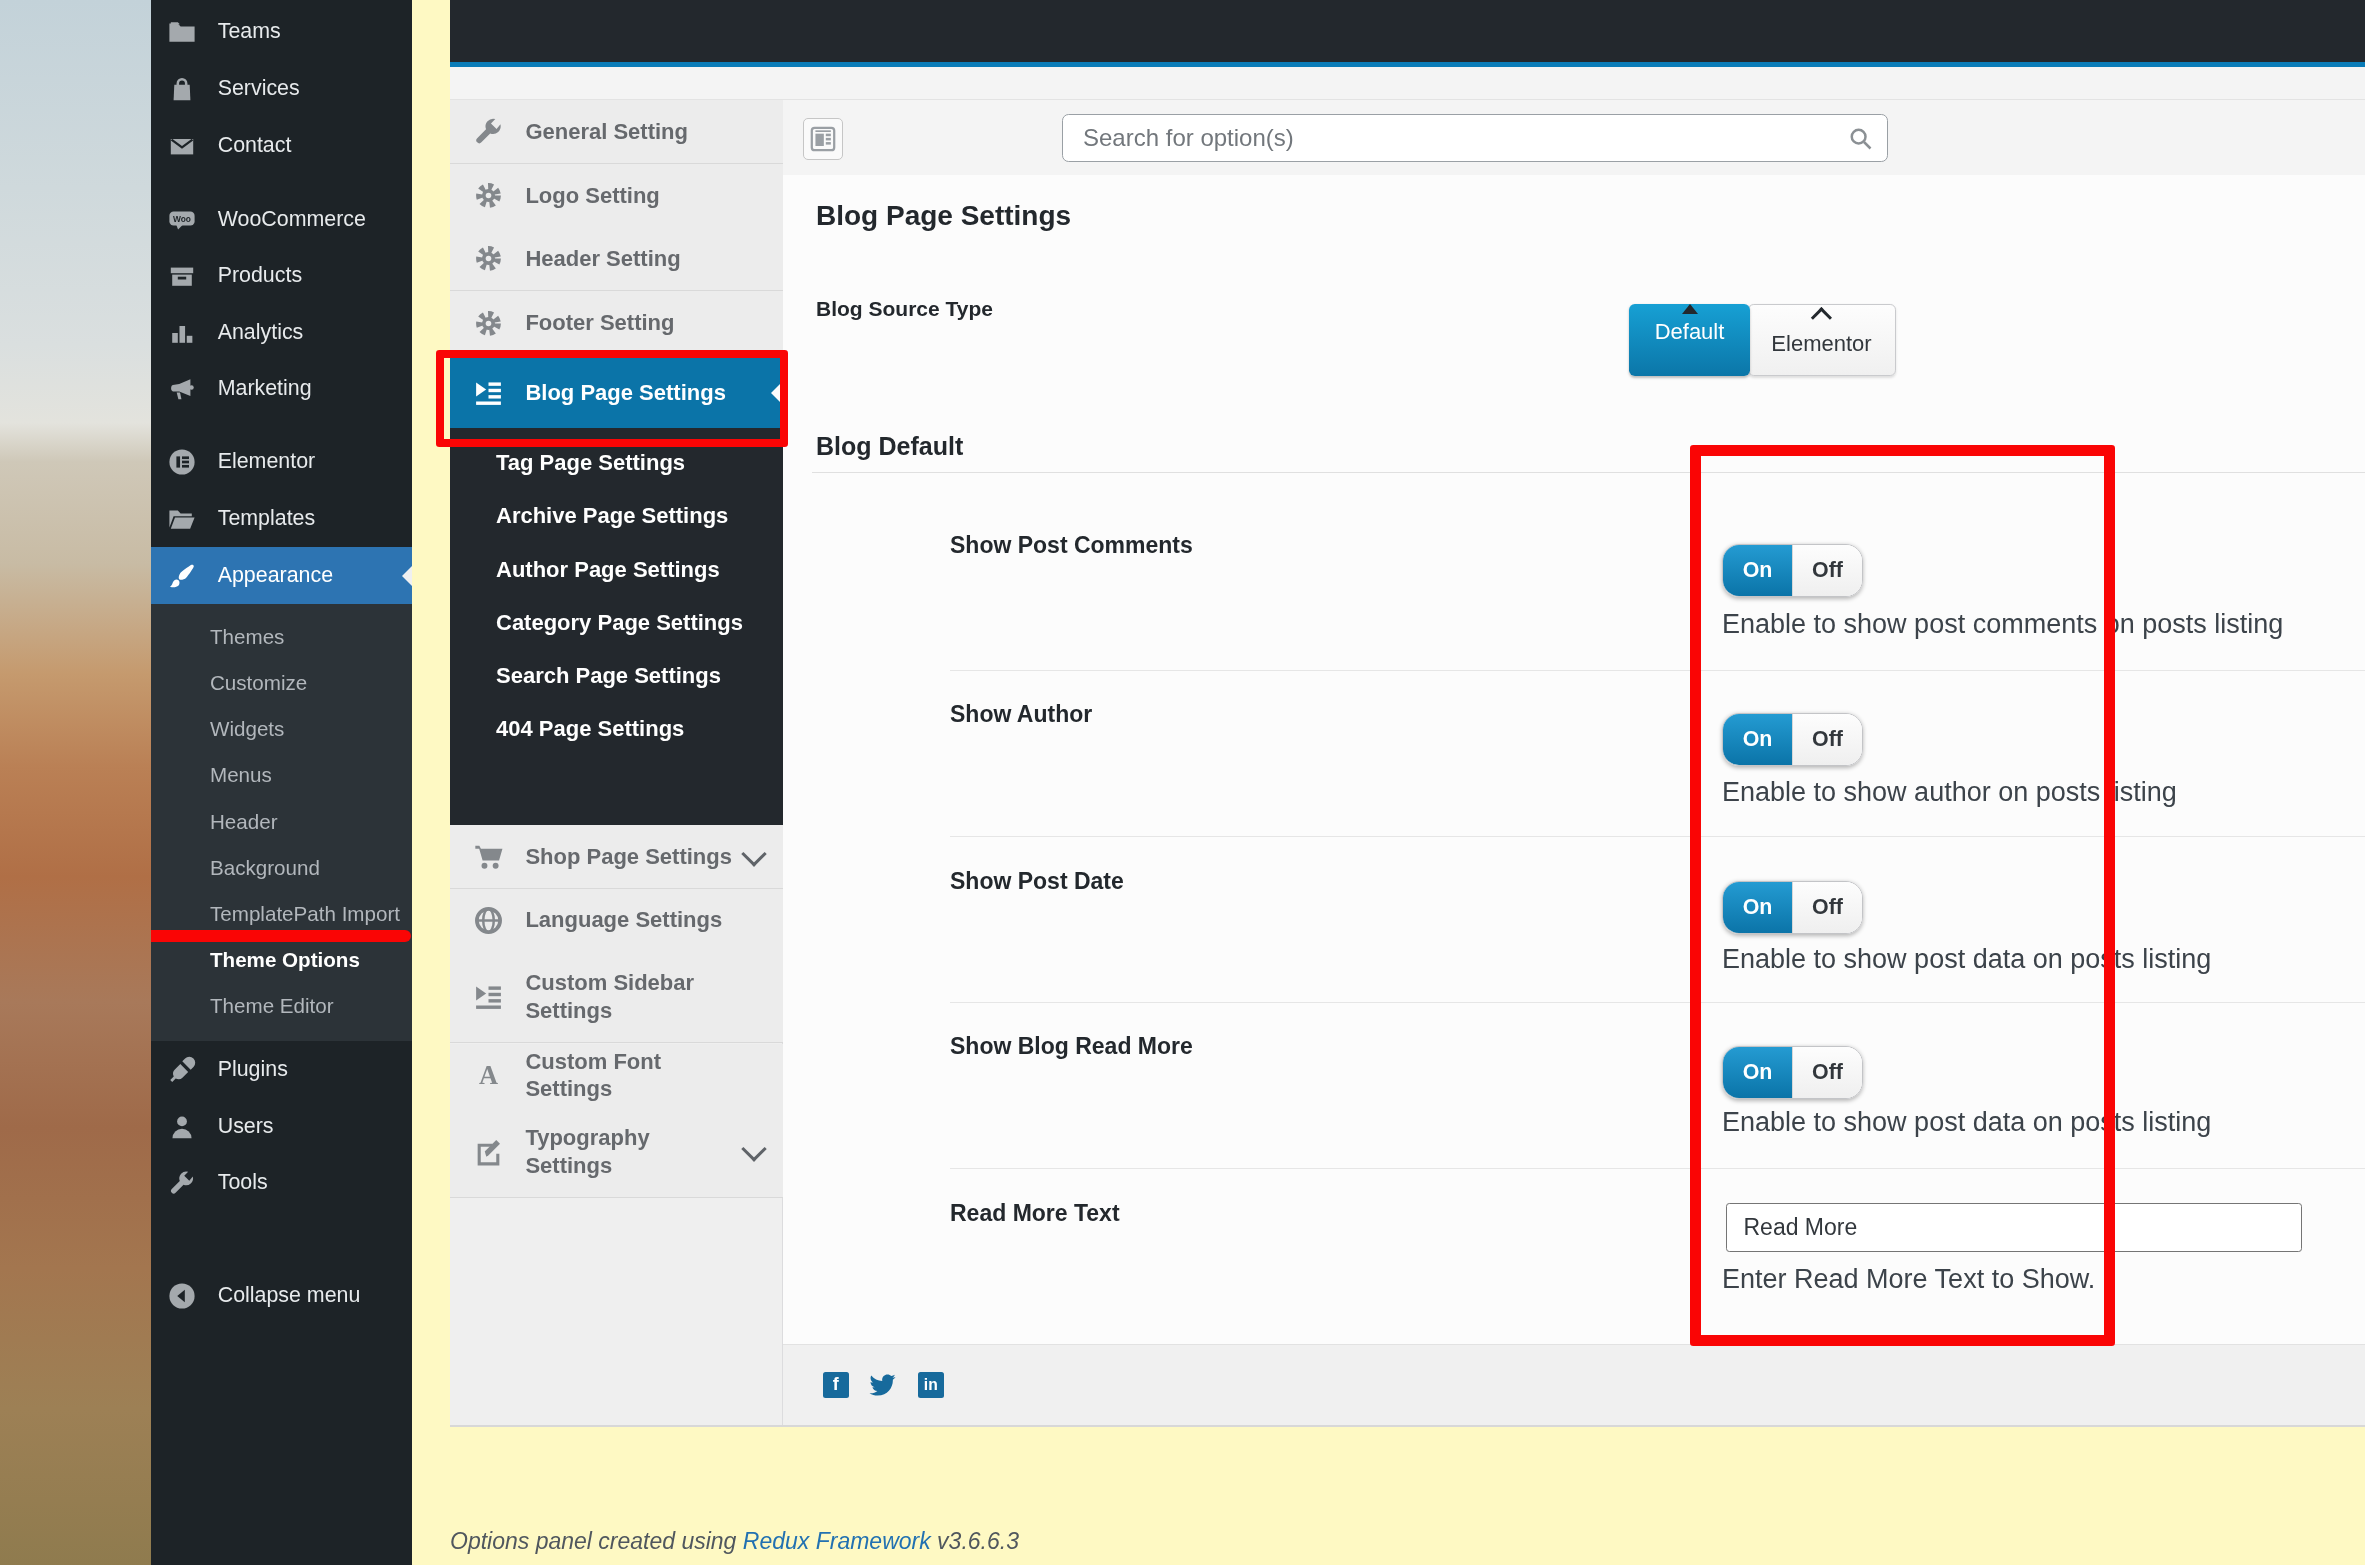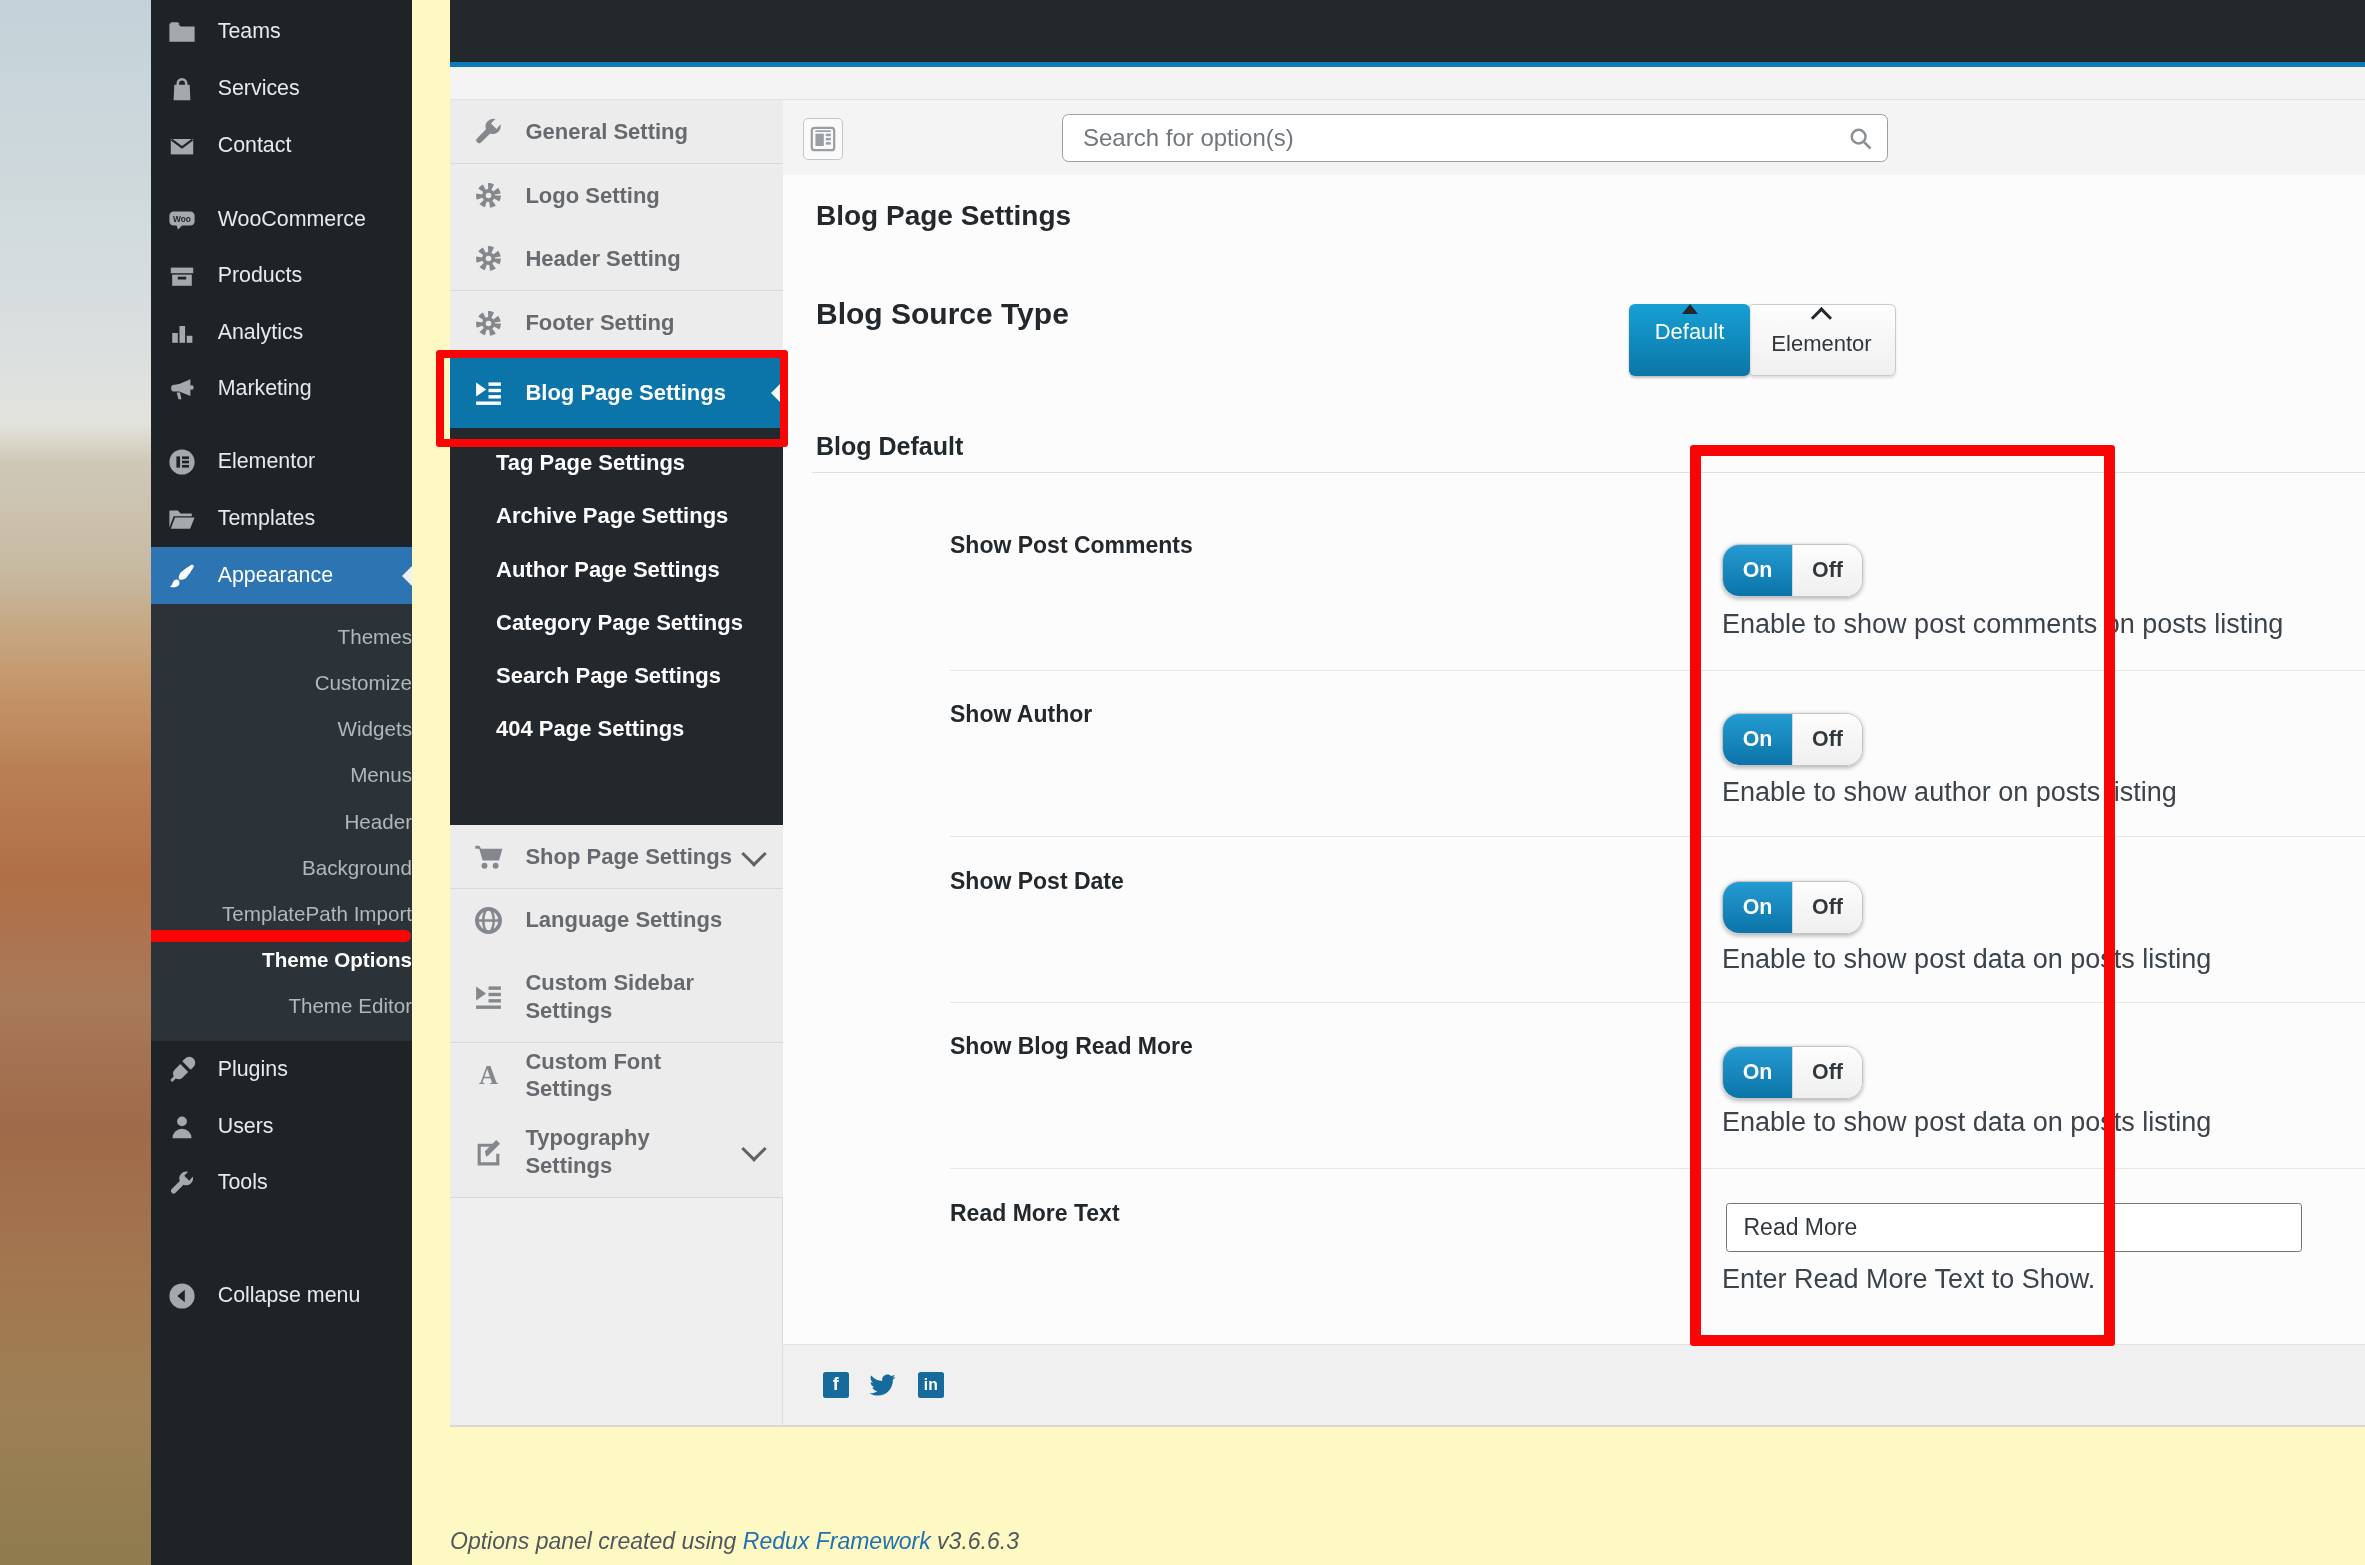--- a/index.html
+++ b/index.html
@@ -18,21 +18,21 @@
   .sb-item{position:absolute;left:0;width:261px;height:57px;display:flex;align-items:center;
            color:#e7eaec;font-size:21.4px;cursor:pointer;}
   .sb-item .ico{width:28px;height:28px;margin:0 21.4px 0 17.3px;color:#a4a9ad;flex:0 0 auto;}
   .sb-item.active{background:#2d74b2;color:#fff;}
   .sb-item.active .ico{color:#fff;}
   .sb-arrow{position:absolute;right:0;top:50%;transform:translateY(-50%);width:0;height:0;
             border-top:10.7px solid transparent;border-bottom:10.7px solid transparent;
             border-right:10.7px solid #eff0f1;}
   #sb-sub{position:absolute;left:0;top:604px;width:261px;height:437px;background:#2c3338;}
   .sb-sub-item{position:absolute;left:0;width:261px;height:46px;display:flex;align-items:center;
-               padding-left:59px;box-sizing:border-box;color:#b2b7bc;font-size:20.6px;cursor:pointer;justify-content:flex-end;}
+               padding-left:59px;box-sizing:border-box;color:#b2b7bc;font-size:20.6px;cursor:pointer;}
   .sb-sub-item.current{color:#fff;font-weight:bold;}
   #red-underline{left:151px;top:930px;width:260px;height:12.4px;background:#fa0505;
                  border-radius:0 6.6px 6.6px 0;z-index:40;}
 
   
   #topbar{left:450px;top:0;width:1916px;height:62px;background:#23282d;}
   #blueline{left:450px;top:62px;width:1916px;height:5px;background:#0a7cb8;}
   #headband{left:450px;top:67px;width:1916px;height:108px;background:#f4f4f4;
             border-bottom:0.8px solid #dcdcde;}
   #headband-line{left:450px;top:99px;width:1916px;height:0.8px;background:#e3e3e3;}
@@ -64,21 +64,21 @@
   #m-sub{position:absolute;left:0;top:328px;width:333px;height:397px;background:#23282d;}
   .m-sub-item{position:absolute;left:0;width:333px;height:53px;display:flex;align-items:center;
               padding-left:46px;box-sizing:border-box;color:#fff;font-weight:bold;font-size:22px;
               cursor:pointer;}
 
   
   #content{left:783px;top:175px;width:1583px;height:1250px;background:#fcfcfc;}
   #panel-bottom{left:450px;top:1425px;width:1916px;height:1.6px;background:#d8d8d8;}
   .h-title{font-weight:bold;color:#23282d;}
   #page-title{left:816px;top:200px;font-size:28px;}
-  #source-label{left:816px;top:297px;font-size:30px;}
+  #source-label{left:816px;top:297px;font-size:21px;}
   #btnset{left:1629px;top:304px;display:flex;}
   .bigbtn{height:72px;border-radius:5.8px;display:flex;flex-direction:column;align-items:center;
           cursor:pointer;box-sizing:border-box;}
   .bigbtn .blabel{font-size:22px;line-height:1;margin-top:7.4px;}
   #btn-default{width:121px;background:linear-gradient(#17a0d4,#0b76a8);color:#fff;
                box-shadow:0 1.6px 2.5px rgba(0,0,0,.25);z-index:2;}
   #btn-elementor{width:148px;background:linear-gradient(#fdfdfd,#f0f0f0);color:#32373c;
                  border:1.6px solid #c9cacd;margin-left:-2.5px;box-shadow:0 1.6px 2.5px rgba(0,0,0,.12);}
   .tri-up{width:0;height:0;border-left:8.2px solid transparent;border-right:8.2px solid transparent;
           border-bottom:10px solid #23282d;}

